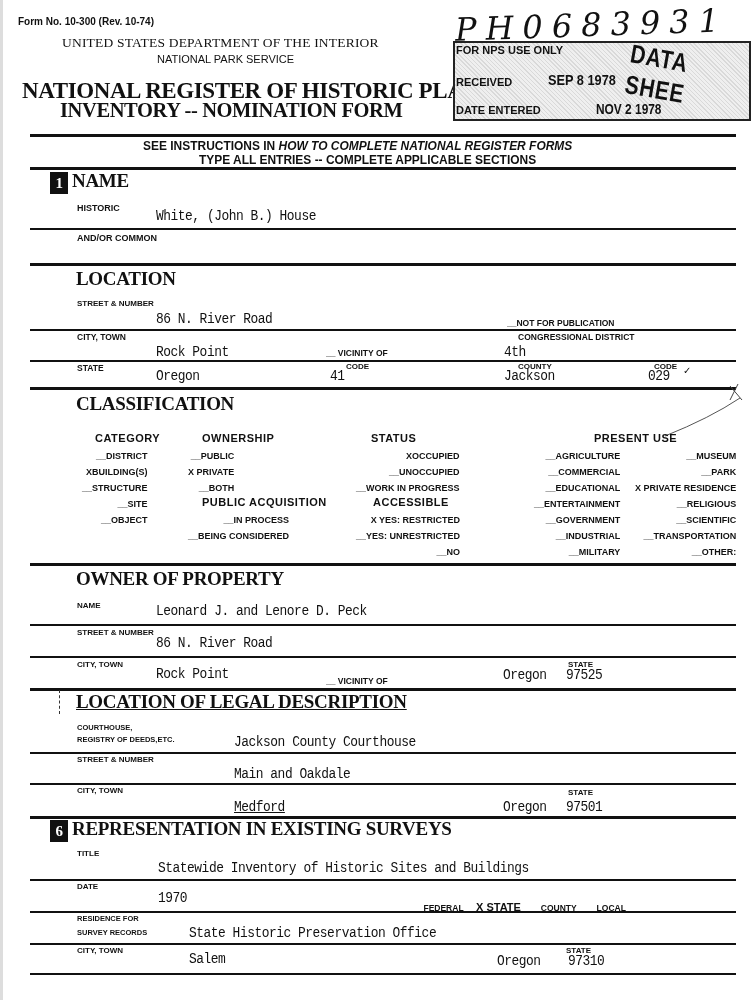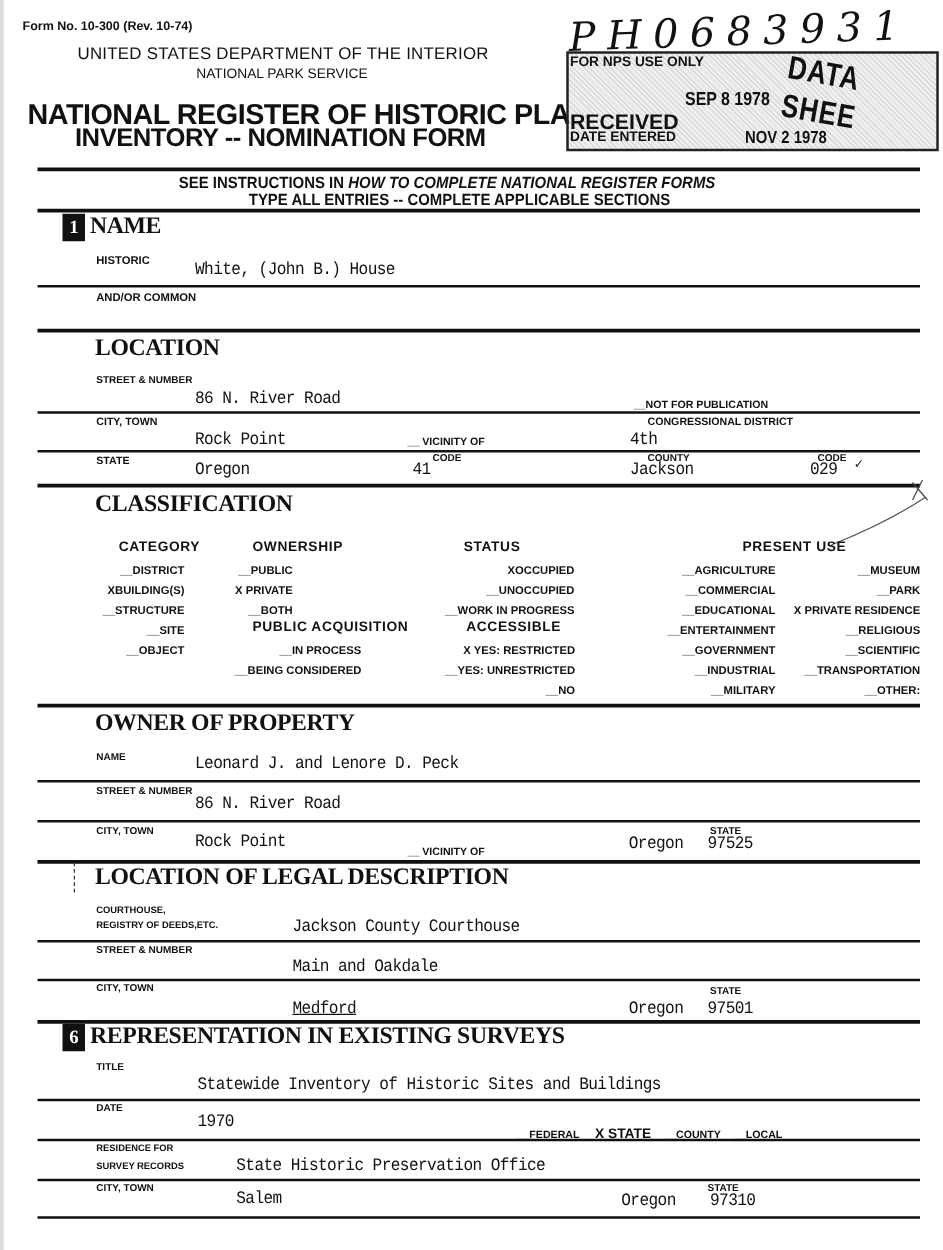--- a/index.html
+++ b/index.html
@@ -1,19 +1,19 @@
 <!DOCTYPE html>
 <html><head>
 <meta charset="utf-8">
 <style>
   html, body { margin:0; padding:0; }
   body { width:754px; height:1000px; background:#fff; position:relative; overflow:hidden; color:#111; font-family:"Liberation Sans", sans-serif; }
   .abs { position:absolute; }
   .sans { font-family:"Liberation Sans", sans-serif; }
-  .serif { font-family:Liberation Sans, sans-serif; }
+  .serif { font-family:Liberation Serif, serif; }
   .lbl { font-size:9px; font-weight:bold; }
   .typed { font-family:"Liberation Mono", monospace; font-size:14px; letter-spacing:-0.5px; transform:scaleX(0.92); transform-origin:left; }
   .rule { position:absolute; left:30px; width:706px; height:2px; background:#111; }
   .rule.thick { height:3px; }
   .hdr { font-family:"Liberation Serif", serif; font-weight:bold; font-size:19px; letter-spacing:-0.3px; }
   .box-num { display:inline-block; background:#111; color:#fff; font-family:"Liberation Serif", serif; font-weight:bold; font-size:15px; width:18px; height:22px; line-height:22px; text-align:center; margin-right:4px; vertical-align:middle; }
   .opt { font-size:9px; font-weight:bold; line-height:16px; white-space:nowrap;text-align:right; }
   .colhdr { font-size:11px; font-weight:bold; letter-spacing:0.5px; }
   .nps-box { left:453px; top:41px; width:294px; height:76px; border:2px solid #222;
     background: repeating-linear-gradient(45deg,#d9d9d9 0 1px,#efefef 1px 3px); }
@@ -30,21 +30,21 @@
 <div class="abs serif" style="left:62px;top:35px;font-size:13.5px;letter-spacing:0.2px;">UNITED STATES DEPARTMENT OF THE INTERIOR</div>
 <div class="abs sans" style="left:157px;top:53px;font-size:11px;">NATIONAL PARK SERVICE</div>
 <div class="abs serif" style="left:22px;top:78px;font-size:23px;font-weight:bold;letter-spacing:-0.4px;">NATIONAL REGISTER OF HISTORIC PLACES</div>
 <div class="abs serif" style="left:60px;top:99px;font-size:20.5px;font-weight:bold;letter-spacing:-0.4px;">INVENTORY -- NOMINATION FORM</div>
 
 <div class="abs hand" style="left:455px;top:6px;font-size:32px;letter-spacing:9px;transform:rotate(-2deg);">PH0683931</div>
 
 <div class="abs nps-box"></div>
 <div class="abs sans" style="left:456px;top:44px;font-size:11px;font-weight:bold;">FOR NPS USE ONLY</div>
 <div class="abs sans" style="left:628px;top:38px;font-size:26px;font-weight:bold;transform:rotate(10deg) scaleX(0.8);transform-origin:left;letter-spacing:1px;">DATA SHEE</div>
-<div class="abs sans" style="left:456px;top:88px;font-size:17px;font-weight:bold;">RECEIVED</div>
+<div class="abs sans" style="left:456px;top:76px;font-size:11px;font-weight:bold;">RECEIVED</div>
 <div class="abs stamp" style="left:548px;top:71px;">SEP 8 1978</div>
 <div class="abs sans" style="left:456px;top:104px;font-size:11px;font-weight:bold;">DATE ENTERED</div>
 <div class="abs stamp" style="left:596px;top:101px;font-size:14px;">NOV 2 1978</div>
 
 <div class="rule thick" style="top:134px;"></div>
 <div class="abs sans" style="left:143px;top:138px;font-size:13px;font-weight:bold;transform:scaleX(0.92);transform-origin:left;white-space:nowrap;">
   <span>SEE INSTRUCTIONS IN </span><i>HOW TO COMPLETE NATIONAL REGISTER FORMS</i>
 </div>
 <div class="abs sans" style="left:199px;top:152px;font-size:13px;font-weight:bold;transform:scaleX(0.92);transform-origin:left;white-space:nowrap;">TYPE ALL ENTRIES -- COMPLETE APPLICABLE SECTIONS</div>
 <div class="rule thick" style="top:167px;"></div>
@@ -149,21 +149,21 @@
 <div class="rule" style="top:656px;"></div>
 <div class="abs lbl" style="left:77px;top:660px;font-size:8px;">CITY, TOWN</div>
 <div class="abs typed" style="left:156px;top:666px;">Rock Point</div>
 <div class="abs lbl" style="left:326px;top:676px;font-size:8.5px;">__ VICINITY OF</div>
 <div class="abs lbl" style="left:568px;top:660px;font-size:8px;">STATE</div>
 <div class="abs typed" style="left:503px;top:667px;">Oregon</div>
 <div class="abs typed" style="left:566px;top:667px;">97525</div>
 
 <div class="rule thick" style="top:688px;"></div>
 <div class="abs" style="left:59px;top:690px;width:0;height:24px;border-left:1px dashed #333;"></div>
-<div class="abs hdr" style="left:76px;top:691px;">LOCATION OF LEGAL DESCRIPTION</div>
+<div class="abs hdr" style="left:76px;top:691px;text-decoration:underline;">LOCATION OF LEGAL DESCRIPTION</div>
 <div class="abs lbl" style="left:77px;top:723px;font-size:7.5px;">COURTHOUSE,</div>
 <div class="abs lbl" style="left:77px;top:735px;font-size:7.5px;">REGISTRY OF DEEDS,ETC.</div>
 <div class="abs typed" style="left:234px;top:734px;">Jackson County Courthouse</div>
 <div class="rule" style="top:752px;"></div>
 <div class="abs lbl" style="left:77px;top:755px;font-size:8px;">STREET &amp; NUMBER</div>
 <div class="abs typed" style="left:234px;top:766px;">Main and Oakdale</div>
 <div class="rule" style="top:783px;"></div>
 <div class="abs lbl" style="left:77px;top:786px;font-size:8px;">CITY, TOWN</div>
 <div class="abs lbl" style="left:568px;top:788px;font-size:8px;">STATE</div>
 <div class="abs typed" style="left:234px;top:799px;text-decoration:underline;">Medford</div>

